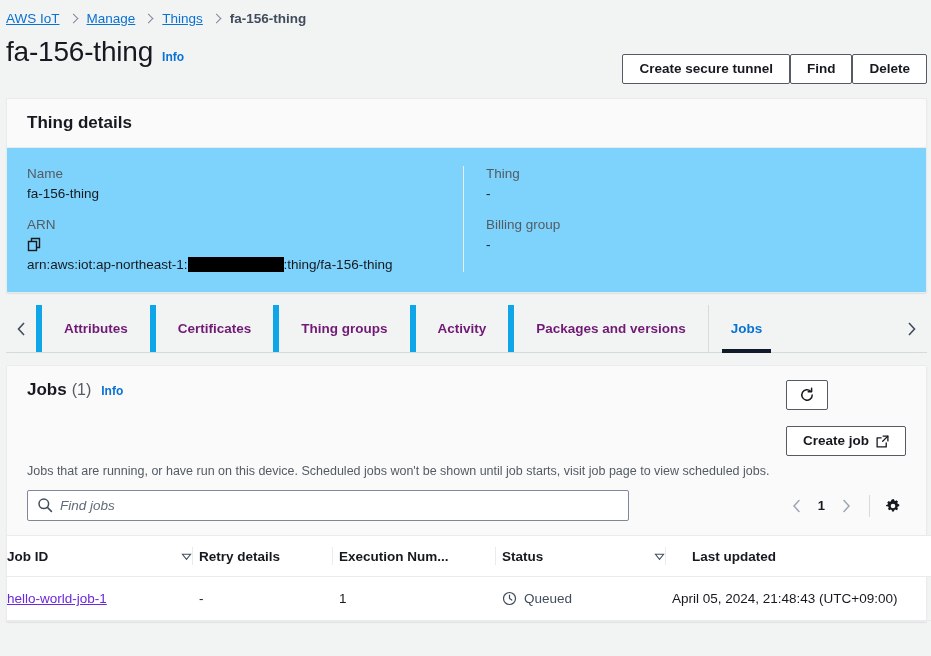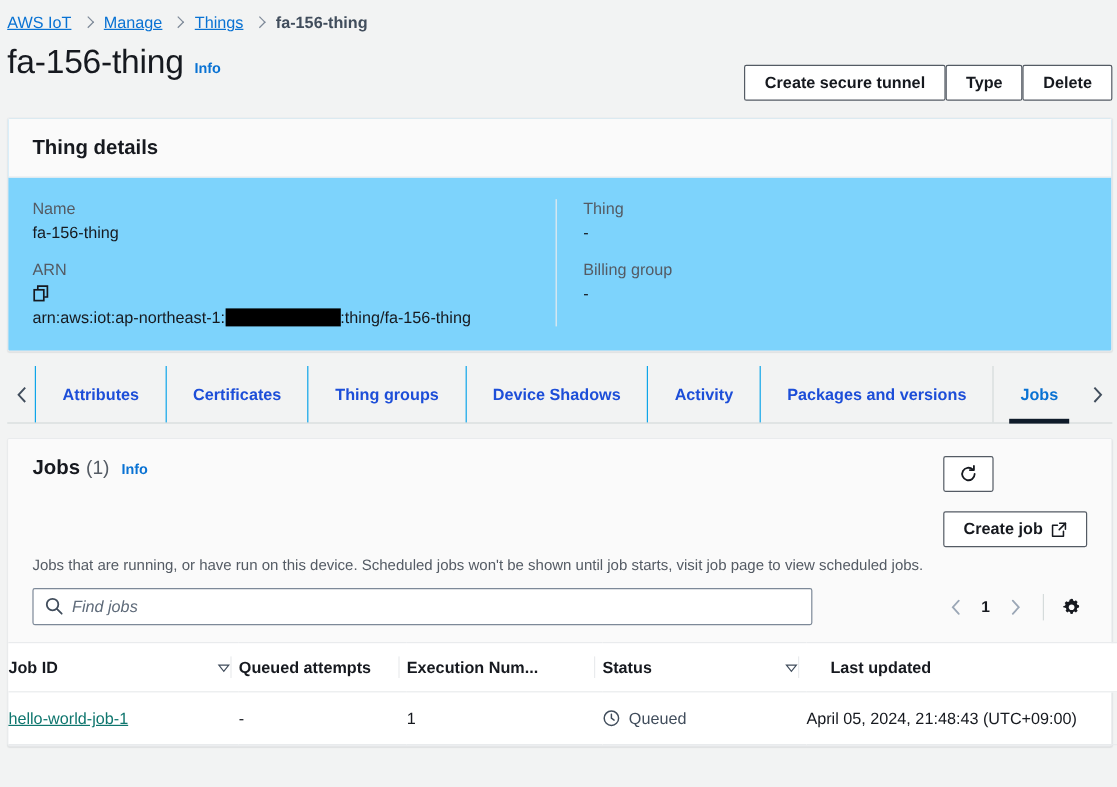--- a/index.html
+++ b/index.html
@@ -196,23 +196,23 @@
     flex: 1;
     display: flex;
     align-items: stretch;
   }
   .tab {
     display: flex;
     align-items: center;
     padding: 0 22px;
     font-size: 13.5px;
     font-weight: bold;
-    color: #1d4ed8;
-    cursor: pointer;
-    border-left: 1px solid #0ea5e9;
+    color: #701a75;
+    cursor: pointer;
+    border-left: 6px solid #0ea5e9;
     position: relative;
     white-space: nowrap;
   }
   .tab.active {
     color: #0972d3;
   }
   .tab.active::after {
     content: "";
     position: absolute;
     left: 13px;
@@ -287,21 +287,21 @@
 
   .jobs-toolbar {
     background: #fafafa;
     display: flex;
     align-items: center;
     justify-content: space-between;
     padding: 0 20px 14px 20px;
   }
   .search-box {
     position: relative;
-    width: 650px;
+    width: 602px;
     height: 31px;
   }
   .search-input {
     width: 100%;
     height: 31px;
     border: 1px solid #7d8998;
     border-radius: 2px;
     background: #ffffff;
     padding: 0 10px 0 32px;
     font-size: 13.5px;
@@ -382,21 +382,21 @@
   .th-label { overflow: hidden; text-overflow: ellipsis; }
   .sort-icon { margin-left: 6px; flex: none; }
   .jobs-table tbody td {
     font-size: 13.5px;
     color: #16191f;
     padding: 14px 6px 14px 0;
     border-bottom: 1px solid #e9ebed;
     vertical-align: middle;
   }
   .cell-link {
-    color: #0f766e;
+    color: #6d28d9;
     text-decoration: underline;
     cursor: pointer;
   }
   .status-cell {
     display: flex;
     align-items: center;
     gap: 7px;
     color: #414d5c;
   }
   .pad-l-20 { padding-left: 20px; }
@@ -414,21 +414,21 @@
   <span class="crumb-current">fa-156-thing</span>
 </nav>
 
 <div class="page-header">
   <div class="title-wrap">
     <h1 class="page-title">fa-156-thing</h1>
     <span class="info-link">Info</span>
   </div>
   <div class="header-actions">
     <button class="btn">Create secure tunnel</button>
-    <button class="btn">Type</button>
+    <button class="btn">Find</button>
     <button class="btn">Delete</button>
   </div>
 </div>
 
 <section class="card">
   <div class="card-header">
     <span class="card-header-title">Thing details</span>
   </div>
   <div class="card-body">
     <div class="details-grid">
@@ -477,23 +477,20 @@
   </div>
   <div class="tabs-list">
     <div class="tab">
       <span>Attributes</span>
     </div>
     <div class="tab">
       <span>Certificates</span>
     </div>
     <div class="tab">
       <span>Thing groups</span>
-    </div>
-    <div class="tab">
-      <span>Device Shadows</span>
     </div>
     <div class="tab">
       <span>Activity</span>
     </div>
     <div class="tab">
       <span>Packages and versions</span>
     </div>
     <div class="tab active tab-divider-right">
       <span>Jobs</span>
     </div>
@@ -578,21 +575,21 @@
         <th class="pad-l-20">
           <div class="th-inner">
             <span class="th-label">Job ID</span>
             <svg class="sort-icon" width="11" height="11" viewBox="0 0 12 12">
               <path d="M1.5 3.5h9L6 9.2z" fill="none" stroke="#414d5c" stroke-width="1.1"></path>
             </svg>
           </div>
         </th>
         <th>
           <div class="th-inner">
-            <span class="th-label">Queued attempts</span>
+            <span class="th-label">Retry details</span>
           </div>
         </th>
         <th>
           <div class="th-inner">
             <span class="th-label">Execution Num...</span>
           </div>
         </th>
         <th>
           <div class="th-inner">
             <span class="th-label">Status</span>

